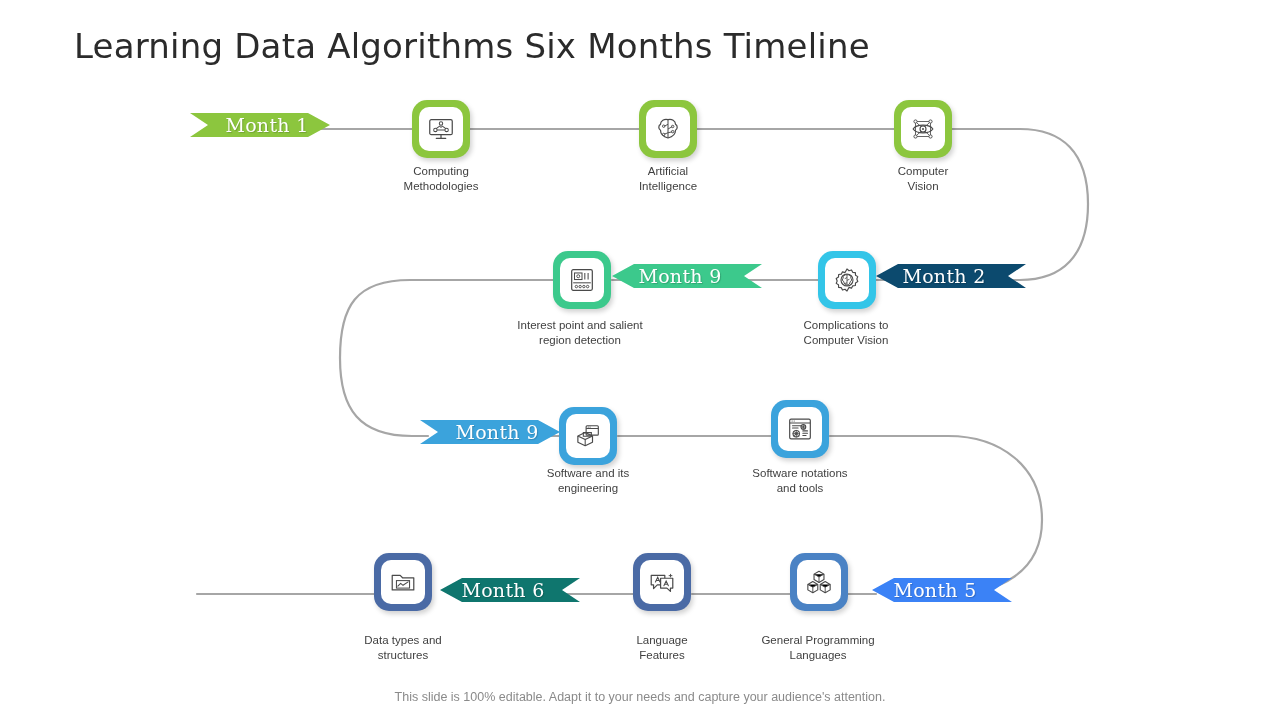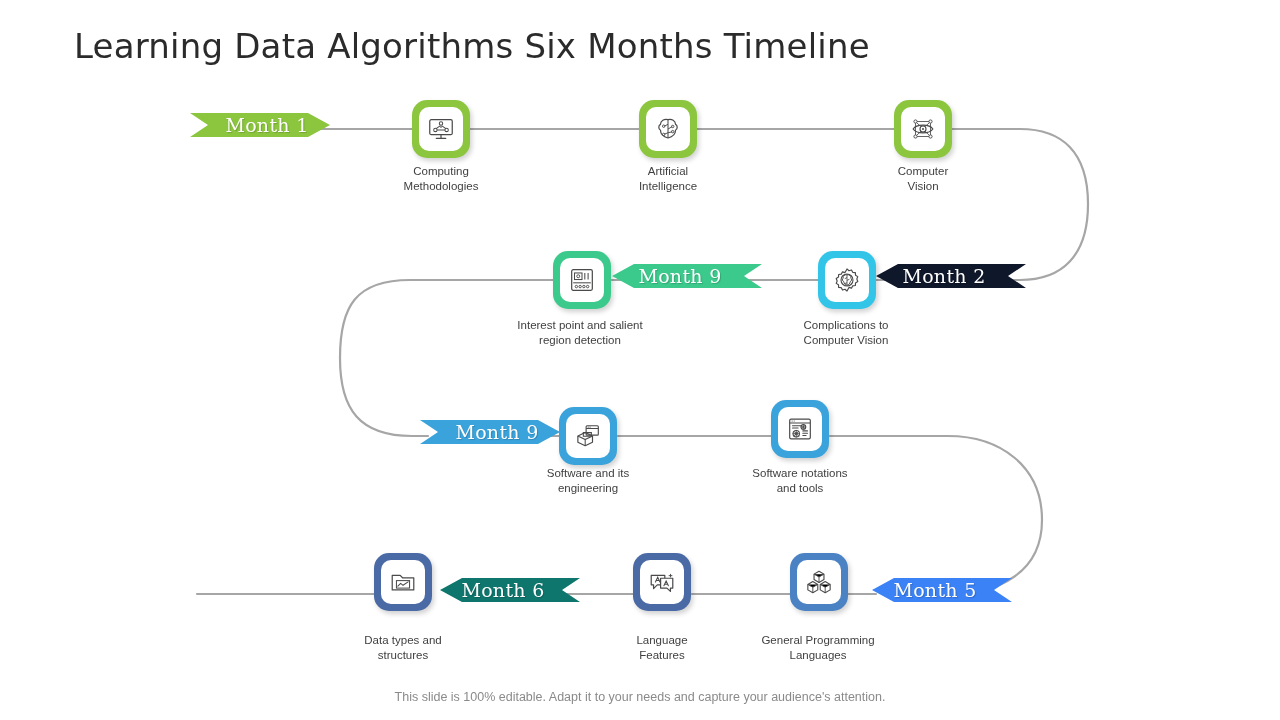--- a/index.html
+++ b/index.html
@@ -184,21 +184,21 @@
         <circle cx="16" cy="16" r="6.4" fill="none" stroke="#4a4a4a" stroke-width="1.2"></circle>
         <path d="M16 10.4 C13.4 10 11.4 11.8 11.9 14 C10.6 15 11 17.2 12.6 17.8 C12.8 20 14.2 21.2 16 21.6
                  C17.8 21.2 19.2 20 19.4 17.8 C21 17.2 21.4 15 20.1 14 C20.6 11.8 18.6 10 16 10.4 Z" fill="none" stroke="#4a4a4a" stroke-width="1" stroke-linejoin="round"></path>
         <path d="M16 10.4 L16 21.6 M16 13.4 L13.6 14.6 M16 16.4 L18.6 15.2 M16 19 L13.6 19.8" stroke="#4a4a4a" stroke-width=".9" fill="none"></path>
       </svg>
     </div>
   </div>
   <div class="cap" style="left:766px;top:318px;width:160px;">Complications to
 Computer Vision</div>
 
-  <div class="chev left" style="left:876px;top:264px;width:136px;background:#0f172a;align-items:center;">
+  <div class="chev left" style="left:876px;top:264px;width:136px;background:#0c4a6e;align-items:center;">
     <span>Month 2</span>
   </div>
 
   <div class="chev right" style="left:420px;top:420px;width:126px;background:#3BA3DC;">
     <span>Month 9</span>
   </div>
 
   <div class="tile" style="left:559px;top:407px;background:#3BA3DC;">
     <div class="inner">
       <svg width="30" height="30" viewBox="0 0 32 32">

